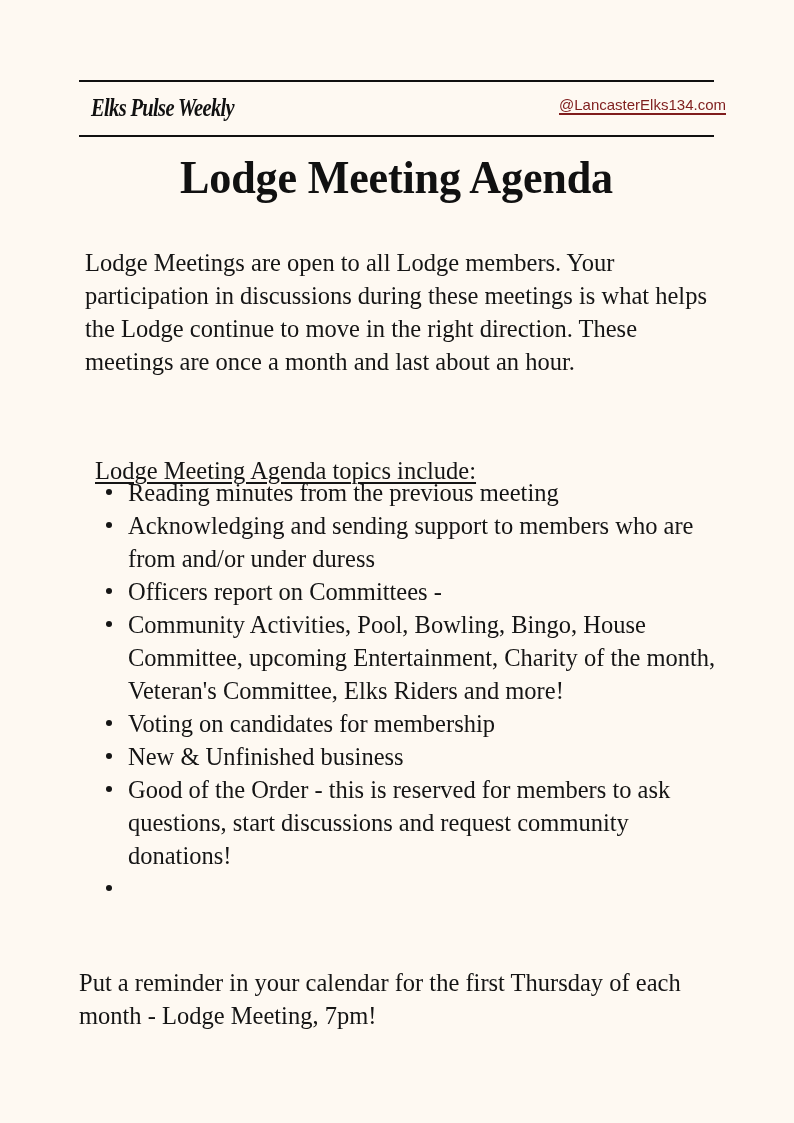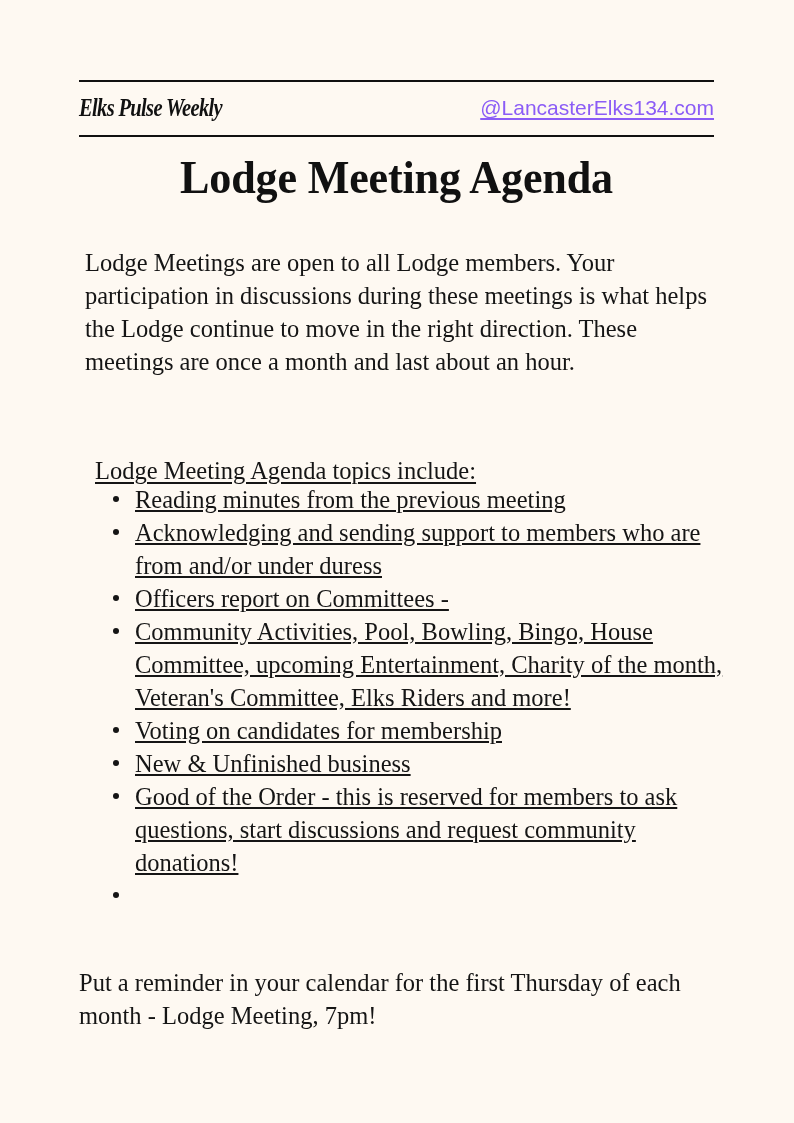--- a/index.html
+++ b/index.html
@@ -26,21 +26,21 @@
     left: 0;
     width: 635px;
     height: 2px;
     background: #111;
   }
   .rule.top { top: 80px; }
   .rule.bottom { top: 135px; }
   .masthead {
     position: absolute;
     top: 92px;
-    left: 0;
+    left: 12px;
     width: 635px;
     height: 38px;
   }
   .brand {
     position: absolute;
     left: 0;
     top: 2px;
     font-family: "Liberation Serif", "DejaVu Serif", serif;
     font-weight: bold;
     font-size: 25px;
@@ -48,22 +48,22 @@
     transform: scaleX(0.82);
     transform-origin: left center;
     color: #111;
     font-style: italic;
   }
   .site-link {
     position: absolute;
     right: 0;
     top: 4px;
     font-family: "Liberation Sans", "DejaVu Sans", sans-serif;
-    font-size: 21px;
-    color: #8b5cf6;
+    font-size: 15px;
+    color: #7f1d1d;
     text-decoration: underline;
     text-underline-offset: 3px;
     text-decoration-thickness: 1.5px;
   }
   .title {
     position: absolute;
     top: 148px;
     left: 0;
     width: 635px;
     text-align: center;
@@ -94,25 +94,24 @@
     left: 0;
     margin: 16px;
     text-decoration: underline;
     text-underline-offset: 3px;
     text-decoration-thickness: 1.5px;
   }
   .topics-list {
     position: absolute;
     top: 471px;
     left: 0;
-    margin: 12px;
+    margin: 5px;
     padding: 0 0 0 44px;
     width: 600px;
     list-style: none;
-    text-decoration: underline;
   }
   .topics-list li {
     position: relative;
   }
   .topics-list li .bullet {
     position: absolute;
     left: -22px;
     top: 13px;
     width: 6px;
     height: 6px;

